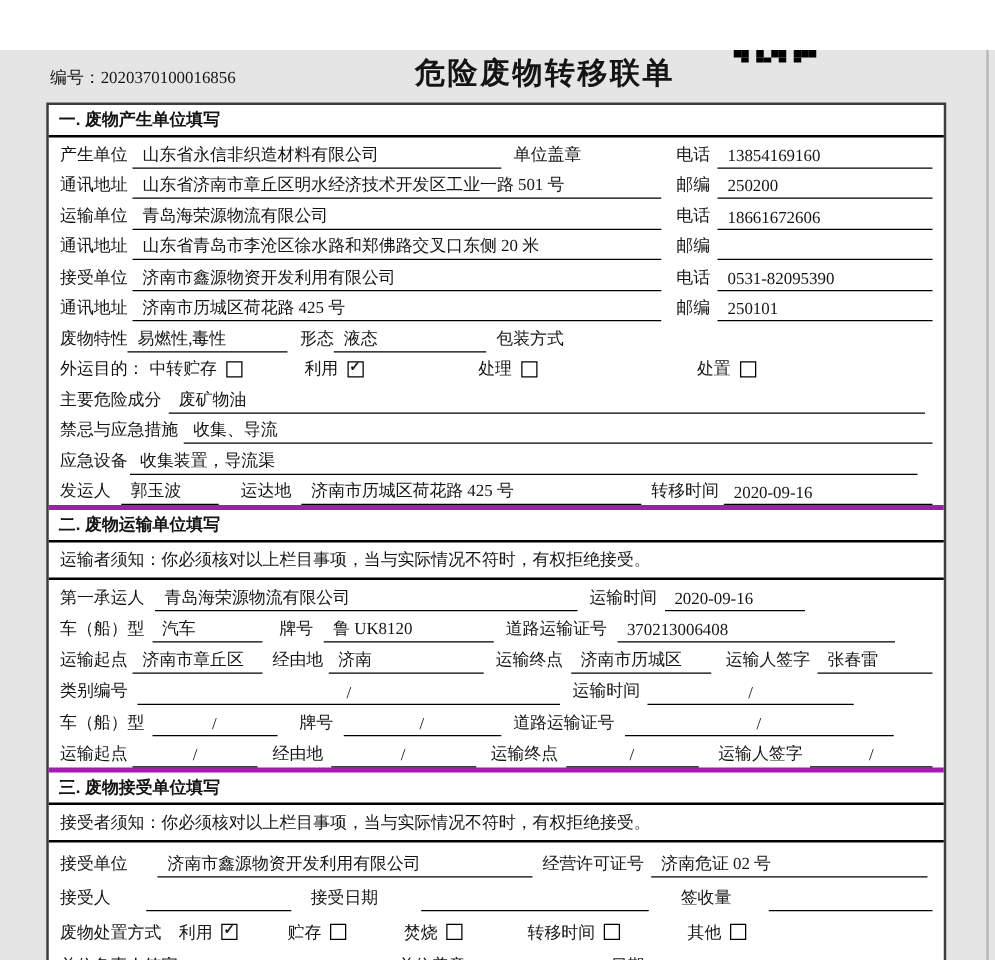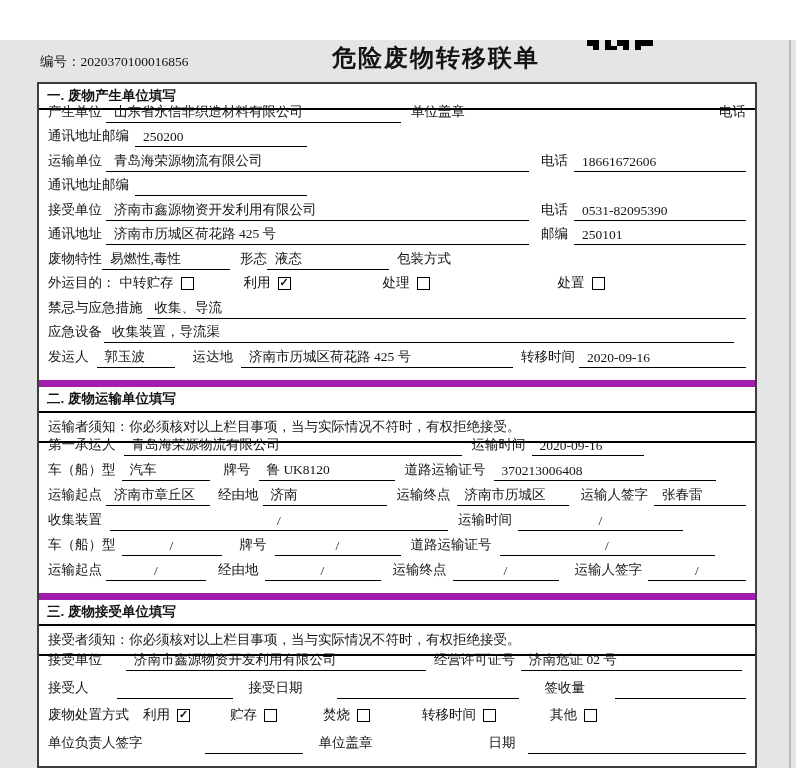--- a/index.html
+++ b/index.html
@@ -16,26 +16,26 @@
   .qr { position:absolute; left:587px; top:0; display:grid;
         grid-template-columns:repeat(11,6px); grid-template-rows:6px 4px; }
   .qr i { display:block; }
   .qr i.b { background:#000; }
 
   .tbl { position:absolute; left:37px; top:42px; width:720px; box-sizing:border-box;
          border:2px solid #3d3d3d; background:#fff; }
 
   .sec { font-family:"Liberation Sans","DejaVu Sans",sans-serif; font-weight:bold;
          font-size:13.5px; padding:2px 8px; line-height:20px; border-bottom:2px solid #000; }
-  .sec.bt { border-top:7px solid #a21caf; }
+  .sec.bt { border-top:4px solid #a21caf; }
 
   .notice { display:flex; align-items:center; height:30px; padding:0 9px;
             font-size:13.5px; border-bottom:2px solid #000; box-sizing:border-box; white-space:nowrap;font-family:Liberation Serif, serif; }
 
-  .row { display:flex; align-items:flex-end; height:24.5px; padding:12px 9px;
+  .row { display:flex; align-items:flex-end; height:24.5px; padding:0 9px;
          font-size:13.5px; box-sizing:border-box; white-space:nowrap; }
   .row.h25 { height:25px; }
   .row.h27 { height:27.5px; }
 
   .lbl { padding-bottom:2px; }
   .fld { border-bottom:1px solid #000; padding:0 2px 1px 8px; min-height:17px;
          box-sizing:border-box; overflow:hidden; }
   .fld.ctr { text-align:center; padding-left:2px; }
   .grow { flex:1 1 auto; }
 
@@ -86,37 +86,40 @@
 
   <div class="tbl">
 
     <div class="sec">一. 废物产生单位填写</div>
 
     <div class="row">
       <span class="lbl">产生单位</span>
       <span class="fld" style="width:295px;margin-left:4px">山东省永信非织造材料有限公司</span>
       <span class="lbl" style="margin-left:10px">单位盖章</span>
       <span class="lbl" style="margin-left:auto">电话</span>
+      <span class="fld" style="width:172px;margin-left:6px">13854169160</span>
     </div>
 
     <div class="row">
       <span class="lbl">通讯地址</span>
+      <span class="fld grow" style="margin-left:4px;margin-right:12px">山东省济南市章丘区明水经济技术开发区工业一路 501 号</span>
       <span class="lbl">邮编</span>
       <span class="fld" style="width:172px;margin-left:6px">250200</span>
     </div>
 
     <div class="row">
       <span class="lbl">运输单位</span>
       <span class="fld grow" style="margin-left:4px;margin-right:12px">青岛海荣源物流有限公司</span>
       <span class="lbl">电话</span>
       <span class="fld" style="width:172px;margin-left:6px">18661672606</span>
     </div>
 
     <div class="row">
       <span class="lbl">通讯地址</span>
+      <span class="fld grow" style="margin-left:4px;margin-right:12px">山东省青岛市李沧区徐水路和郑佛路交叉口东侧 20 米</span>
       <span class="lbl">邮编</span>
       <span class="fld" style="width:172px;margin-left:6px"></span>
     </div>
 
     <div class="row">
       <span class="lbl">接受单位</span>
       <span class="fld grow" style="margin-left:4px;margin-right:12px">济南市鑫源物资开发利用有限公司</span>
       <span class="lbl">电话</span>
       <span class="fld" style="width:172px;margin-left:6px">0531-82095390</span>
     </div>
@@ -150,20 +153,24 @@
       <span class="opt" style="margin-left:92px">
         <span>处理</span>
         <span class="cb" data-checked="false"></span>
       </span>
       <span class="opt" style="margin-left:128px">
         <span>处置</span>
         <span class="cb" data-checked="false"></span>
       </span>
     </div>
 
+    <div class="row">
+      <span class="lbl">主要危险成分</span>
+      <span class="fld grow" style="margin-left:6px;margin-right:6px">废矿物油</span>
+    </div>
 
     <div class="row">
       <span class="lbl">禁忌与应急措施</span>
       <span class="fld grow" style="margin-left:4px">收集、导流</span>
     </div>
 
     <div class="row">
       <span class="lbl">应急设备</span>
       <span class="fld grow" style="margin-left:2px;margin-right:12px">收集装置，导流渠</span>
     </div>
@@ -205,21 +212,21 @@
       <span class="fld" style="width:104px;margin-left:4px">济南市章丘区</span>
       <span class="lbl" style="margin-left:8px">经由地</span>
       <span class="fld" style="width:124px;margin-left:4px">济南</span>
       <span class="lbl" style="margin-left:10px">运输终点</span>
       <span class="fld" style="width:112px;margin-left:6px">济南市历城区</span>
       <span class="lbl" style="margin-left:12px">运输人签字</span>
       <span class="fld grow" style="margin-left:6px">张春雷</span>
     </div>
 
     <div class="row h25">
-      <span class="lbl">收集装置</span>
+      <span class="lbl">类别编号</span>
       <span class="fld ctr" style="width:338px;margin-left:8px">/</span>
       <span class="lbl" style="margin-left:10px">运输时间</span>
       <span class="fld ctr" style="width:165px;margin-left:6px">/</span>
     </div>
 
     <div class="row h25">
       <span class="lbl">车（船）型</span>
       <span class="fld ctr" style="width:100px;margin-left:6px">/</span>
       <span class="lbl" style="margin-left:18px">牌号</span>
       <span class="fld ctr" style="width:126px;margin-left:8px">/</span>

